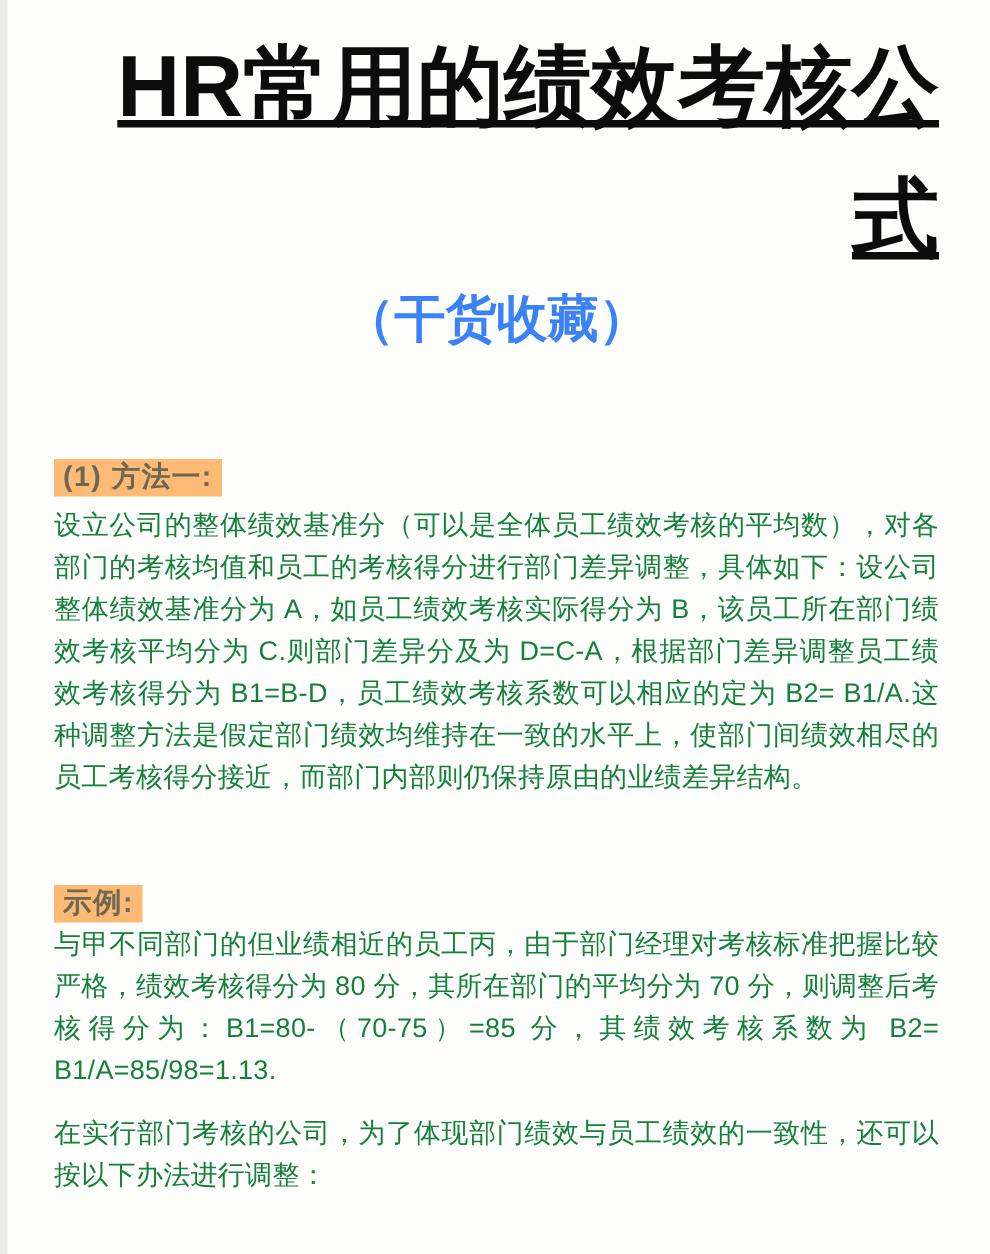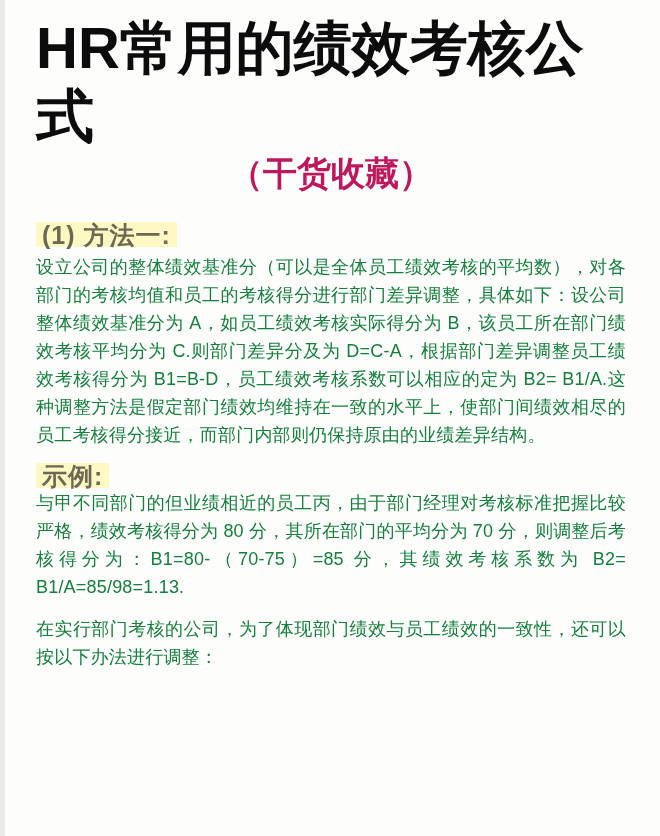--- a/index.html
+++ b/index.html
@@ -13,45 +13,47 @@
     position: absolute; left: 0; top: 0;
     width: 5px; height: 836px;
     background: #ebebe7;
   }
   .page {
     position: relative;
     width: 660px; height: 836px;
     padding: 14px 34px 0 36px;
   }
   .title {
-    text-align: left;
+    text-align: right;
     font-size: 58px;
-    line-height: 68px;
+    line-height: 88px;
     font-weight: 900;
     color: #0c0c0c;
     letter-spacing: 0px;
+    text-decoration: underline;
   }
   .subtitle {
     text-align: center;
     font-size: 34px;
     line-height: 46px;
     font-weight: 800;
-    color: #be185d;
+    color: #3b82f6;
   }
   .section { margin-top: 14px; }
   .section.first { margin-top: 26px; }
   .hl {
     display: inline-block;
-    background: #fef9c3;
+    background: #fdba74;
     color: #6e6753;
-    font-size: 25px;
+    font-size: 19px;
     line-height: 22px;
     font-weight: 600;
     padding: 2px 6px 1px 6px;
     letter-spacing: 1px;
+    margin-top: 44px;
   }
   .section p {
     margin: 0;
     font-size: 18px;
     line-height: 28px;
     color: #15803d;
     text-align: justify;
     letter-spacing: 0.2px;
   }
   .section p.lead { margin-top: 5px; }

